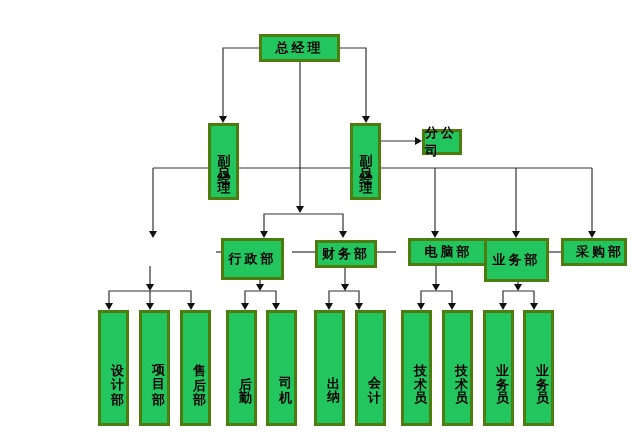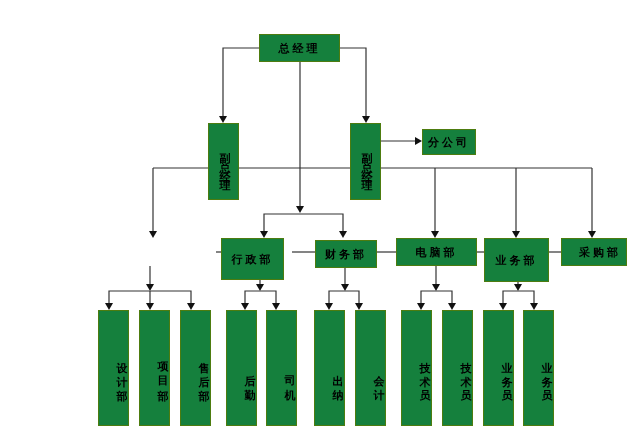--- a/index.html
+++ b/index.html
@@ -1,21 +1,21 @@
 <!DOCTYPE html>
 <html><head>
 <meta charset="utf-8">
 <style>
   html, body { margin:0; padding:0; background:#ffffff; }
   body { width:633px; height:433px; position:relative; overflow:hidden;
          font-family:"DejaVu Serif", "Liberation Serif", serif; color:#000; }
   #chart { position:absolute; left:0; top:0; width:633px; height:433px; }
-  .box { position:absolute; box-sizing:border-box; border:1px solid #4d7c0f; background:#15803d;
+  .box { position:absolute; box-sizing:border-box; border:3px solid #4d7c0f; background:#22c55e;
          display:flex; align-items:center; justify-content:center;
-         font-weight:bold; font-size:11px; letter-spacing:3px; }
+         font-weight:bold; font-size:13px; letter-spacing:3px; }
   .vbox { writing-mode:vertical-rl; text-orientation:upright; letter-spacing:9px; }
   .vbox-tall { writing-mode:vertical-rl; text-orientation:upright; letter-spacing:14px;
                align-items:flex-start; padding-top:12px; }
   svg.lines { position:absolute; left:0; top:0; }
   svg.lines line, svg.lines polyline { stroke:#333; stroke-width:1.2; fill:none; }
   svg.lines polygon { fill:#111; }
 </style>
 </head>
 <body>
 
@@ -84,25 +84,25 @@
     <polyline points="503,304 503,291 534,291 534,304"></polyline>
     <polygon points="499,303 507,303 503,310"></polygon>
     <polygon points="530,303 538,303 534,310"></polygon>
   </svg>
 
   <div class="box" style="left:259px;top:34px;width:81px;height:28px;">总经理</div>
 
   <div class="box vbox" style="left:208px;top:123px;width:31px;height:77px;">副总经理</div>
   <div class="box vbox" style="left:350px;top:123px;width:31px;height:77px;">副总经理</div>
 
-  <div class="box" style="left:422px;top:129px;width:54px;height:26px;">分公司</div>
+  <div class="box" style="left:422px;top:129px;width:40px;height:26px;">分公司</div>
 
   <div class="box" style="left:221px;top:238px;width:63px;height:42px;">行政部</div>
   <div class="box" style="left:315px;top:240px;width:62px;height:28px;">财务部</div>
-  <div class="box" style="left:396px;top:238px;width:81px;height:28px;">电脑部</div>
+  <div class="box" style="left:408px;top:238px;width:81px;height:28px;">电脑部</div>
   <div class="box" style="left:484px;top:238px;width:65px;height:44px;font-family:Liberation Mono, monospace;">业务部</div>
   <div class="box" style="left:561px;top:238px;width:66px;height:28px;padding-left:12px;">采购部</div>
 
   <div class="box vbox-tall" style="left:98px;top:310px;width:31px;height:116px;">设计部</div>
   <div class="box vbox-tall" style="left:139px;top:310px;width:31px;height:116px;">项目部</div>
   <div class="box vbox-tall" style="left:180px;top:310px;width:31px;height:116px;">售后部</div>
 
   <div class="box vbox-tall" style="left:226px;top:310px;width:31px;height:116px;padding-top:24px;">后勤</div>
   <div class="box vbox-tall" style="left:266px;top:310px;width:31px;height:116px;padding-top:24px;">司机</div>
 

